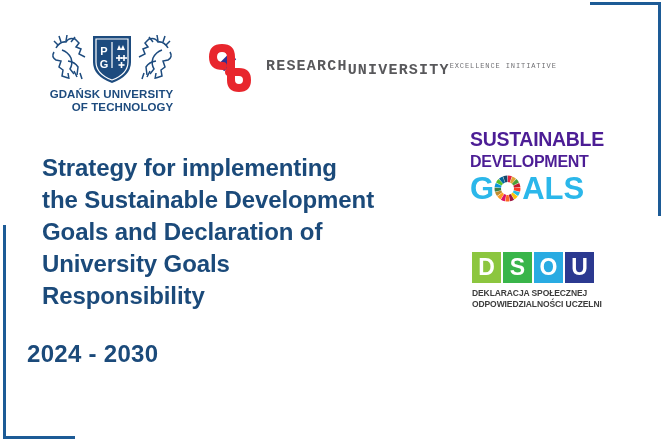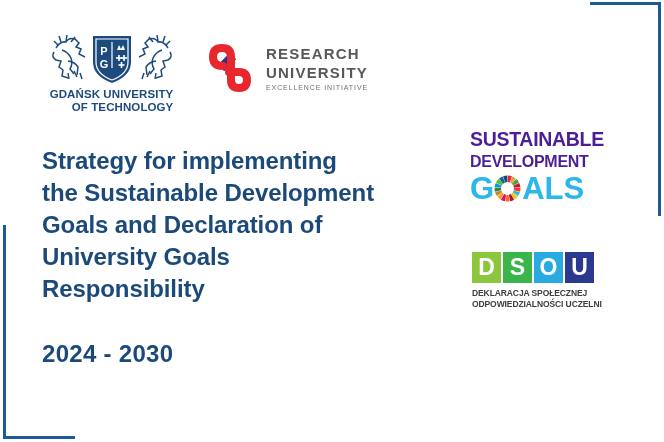--- a/index.html
+++ b/index.html
@@ -66,56 +66,56 @@
   
   .ru-logo {
     display: flex;
     align-items: center;
     gap: 9px;
     margin-top: 12px;
   }
   .ru-mark { width: 54px; height: 56px; }
   .ru-text {
     display: flex;
-    flex-direction: column;
-    line-height: 1;
+    line-height: 1;
+    font-family: Liberation Mono, monospace;
   }
   .ru-line1, .ru-line2 {
     color: #58585b;
     font-weight: bold;
     font-size: 15px;
     letter-spacing: 1.2px;
   }
   .ru-line2 { margin-top: 4px; }
   .ru-line3 {
     margin-top: 4px;
     color: #6f6f73;
     font-size: 7px;
     letter-spacing: 0.9px;
   }
 
   
   .headline {
     position: absolute;
-    top: 133px;
+    top: 140px;
     left: 42px;
     width: 390px;
     color: #1b4a7a;
     font-weight: bold;
     font-size: 24px;
     line-height: 32px;
     letter-spacing: -0.1px;
     margin-top: 12px;
   }
   .headline-line { display: block; }
 
   .date-range {
     position: absolute;
     top: 340px;
-    left: 42px;
+    left: 27px;
     color: #1b4a7a;
     font-weight: bold;
     font-size: 24px;
     letter-spacing: 0.3px;
   }
 
   
   .sdg-logo {
     position: absolute;
     top: 130px;

